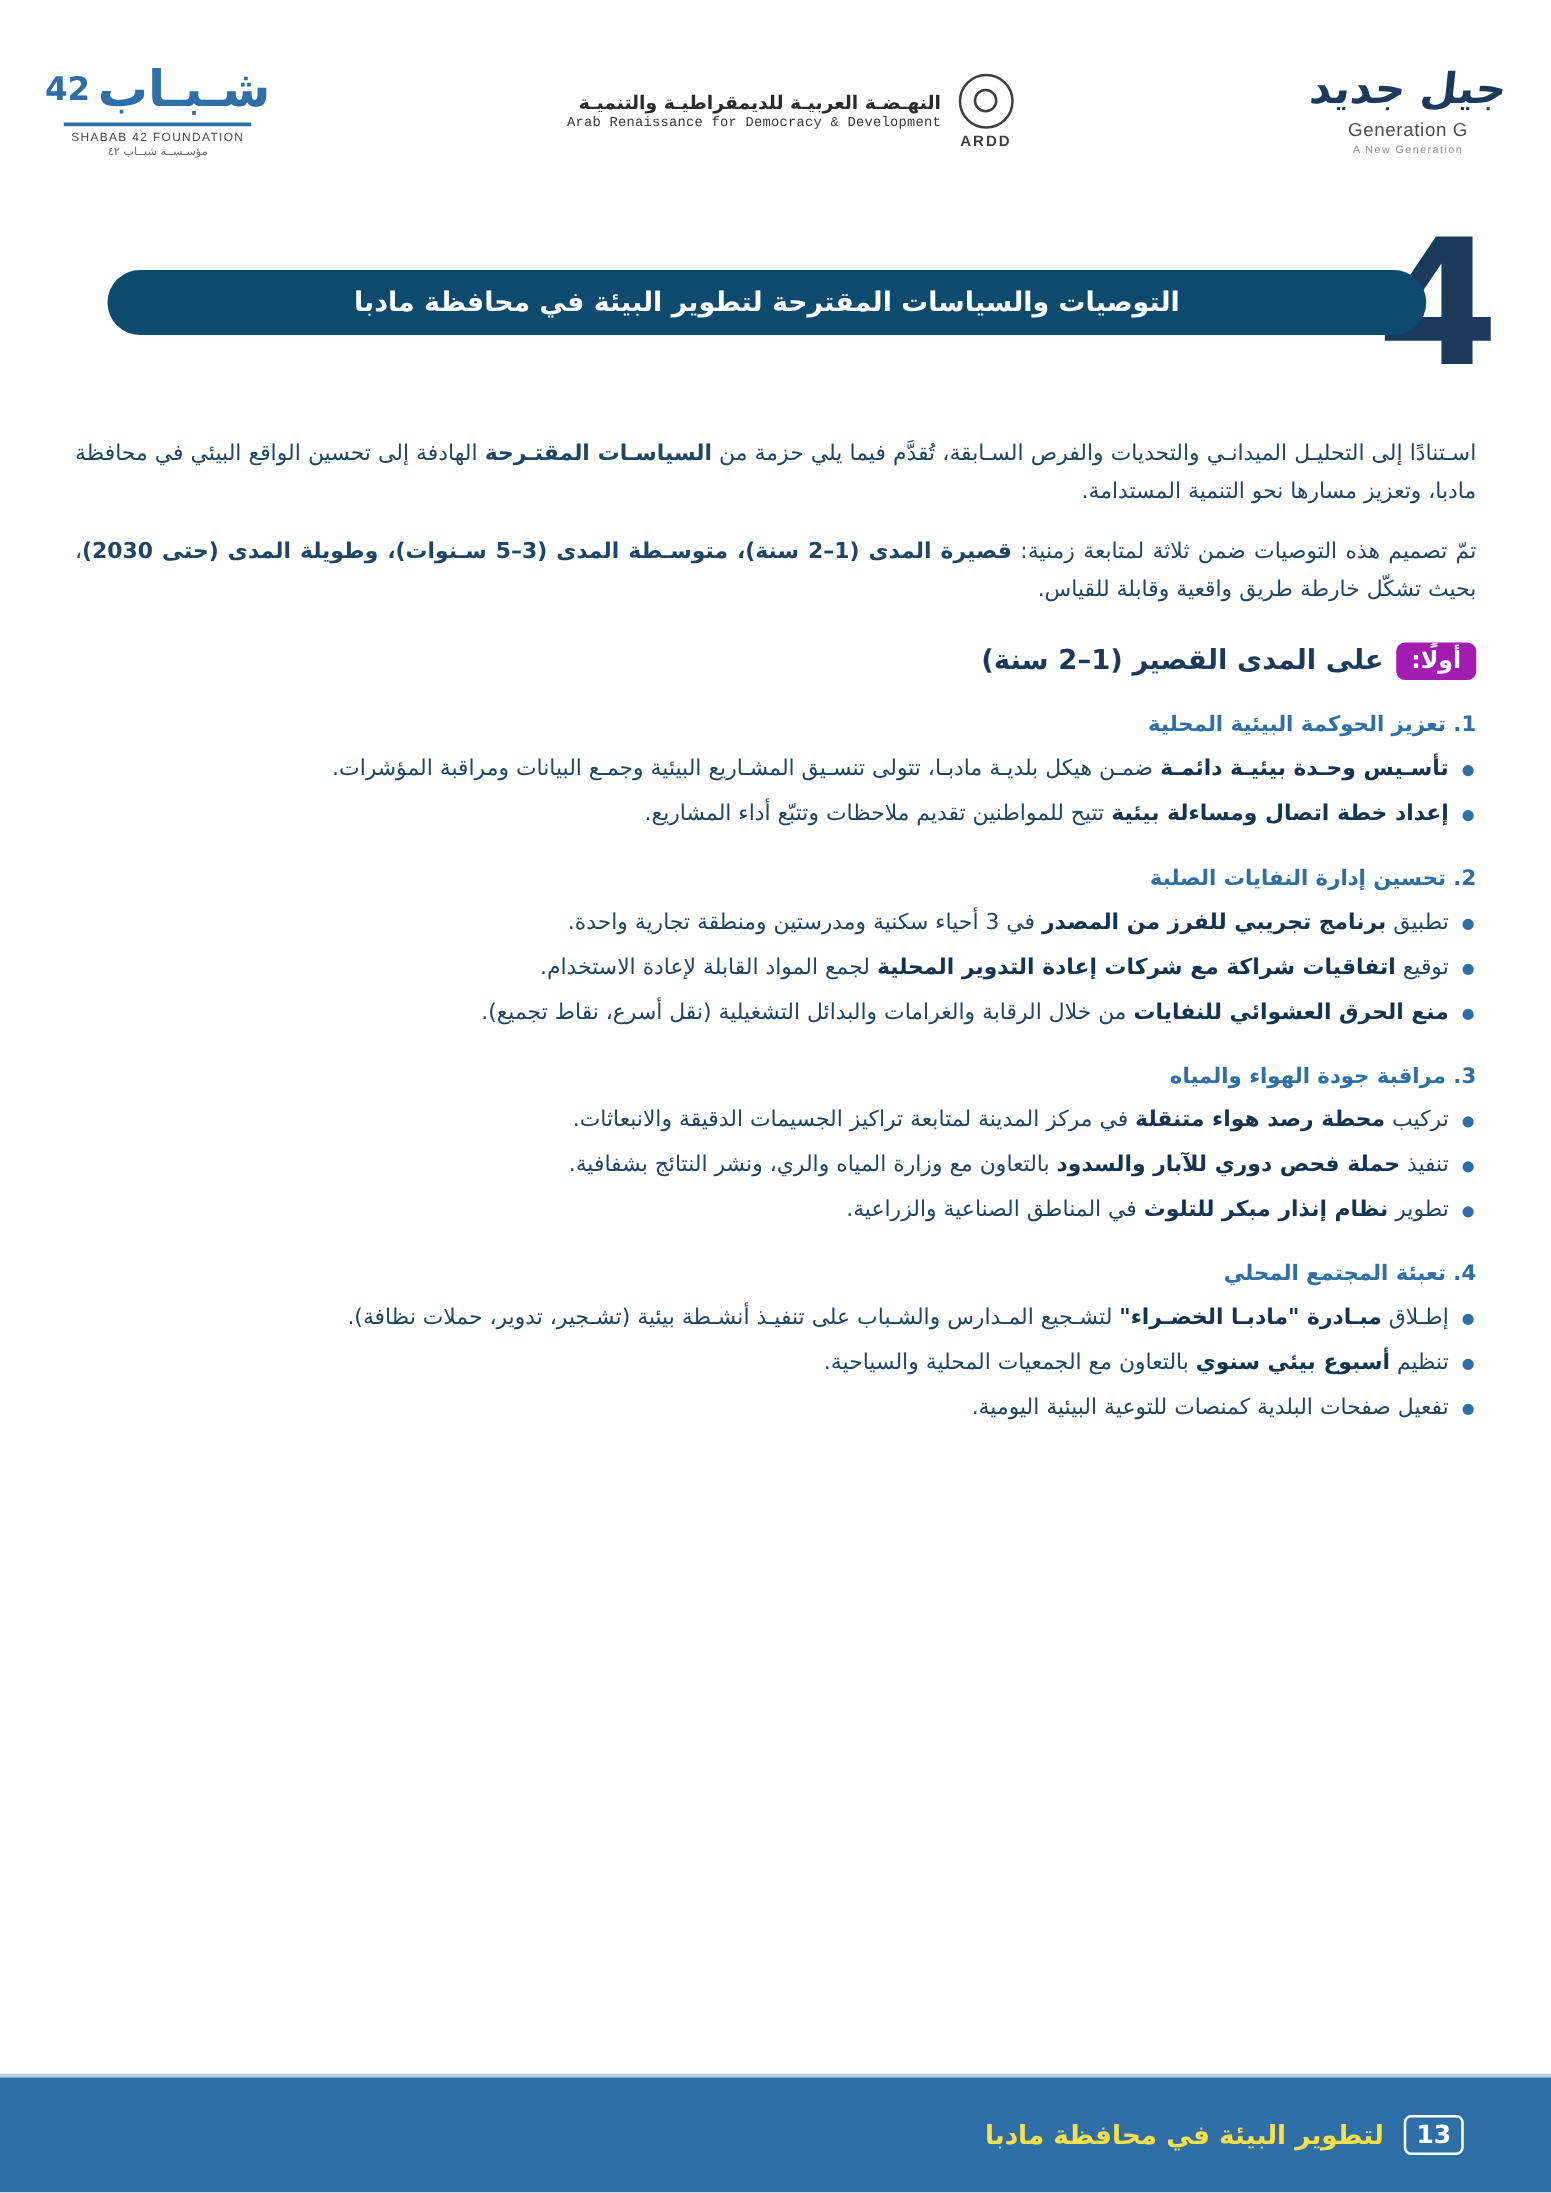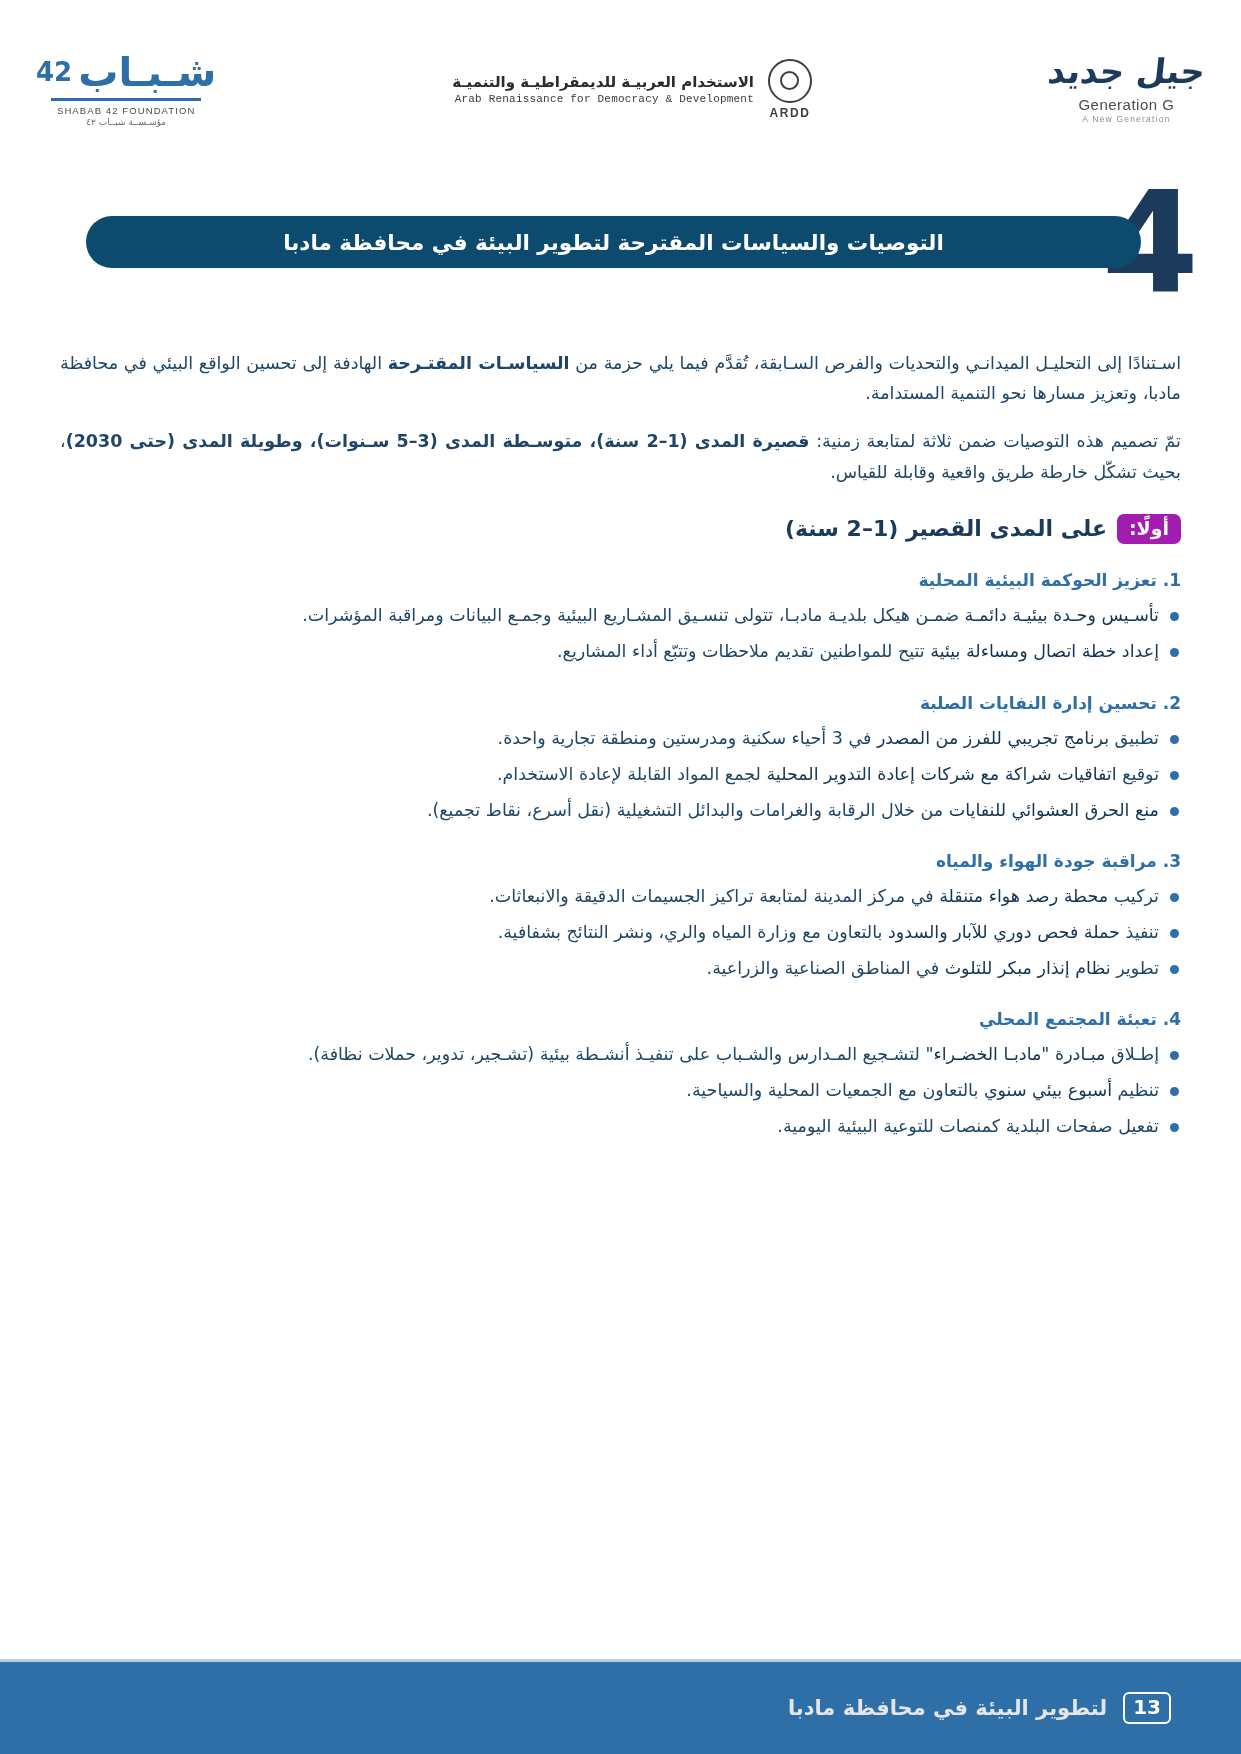--- a/index.html
+++ b/index.html
@@ -170,21 +170,21 @@
     text-align: justify;
   }
   ul.bullets li::before {
     content: "";
     position: absolute;
     right: 2px; top: 12px;
     width: 9px; height: 9px;
     border-radius: 50%;
     background: #2e6fa7;
   }
-  ul.bullets li b { font-weight: normal; color: #133553; }
+  ul.bullets li b { font-weight: bold; color: #133553; }
 
   
   .footer {
     position: absolute;
     left: 0; right: 0; bottom: 0;
     height: 92px;
     background: #2e6fa7;
     display: flex; align-items: center;
     padding-right: 70px;
     box-sizing: border-box;
@@ -192,21 +192,21 @@
   .footer .page-num {
     border: 2.5px solid #ffffff;
     border-radius: 6px;
     color: #ffffff;
     font-size: 20px; font-weight: bold;
     padding: 1px 8px 3px 8px;
     margin-left: 16px;
     font-family: "DejaVu Sans", sans-serif;
   }
   .footer .f-text {
-    color: #e5e5e5; font-size: 21px; font-weight: bold;
+    color: #fde047; font-size: 21px; font-weight: bold;
   }
   .footer-rule {
     position: absolute;
     left: 0; right: 0; bottom: 92px;
     height: 3px;
     background: #2e6fa7;
     opacity: .35;
   }
 </style>
 </head>
@@ -219,21 +219,21 @@
       <span class="arabic">شـبـاب</span>
       <span class="num">42</span>
     </div>
     <div class="rule"></div>
     <div class="en">SHABAB 42 FOUNDATION</div>
     <div class="ar-sub">مؤسـســة شبــاب ٤٢</div>
   </div>
 
   <div class="logo-block logo-ardd">
     <div class="txt">
-      <div class="ar">الاستخدام العربيـة للديمقراطيـة والتنميـة</div>
+      <div class="ar">النهـضـة العربيـة للديمقراطيـة والتنميـة</div>
       <div class="en">Arab Renaissance for Democracy &amp; Development</div>
     </div>
     <div class="emblem">
       <div class="circle">
         <div class="inner"></div>
       </div>
       <div class="abbr">ARDD</div>
     </div>
   </div>
 

